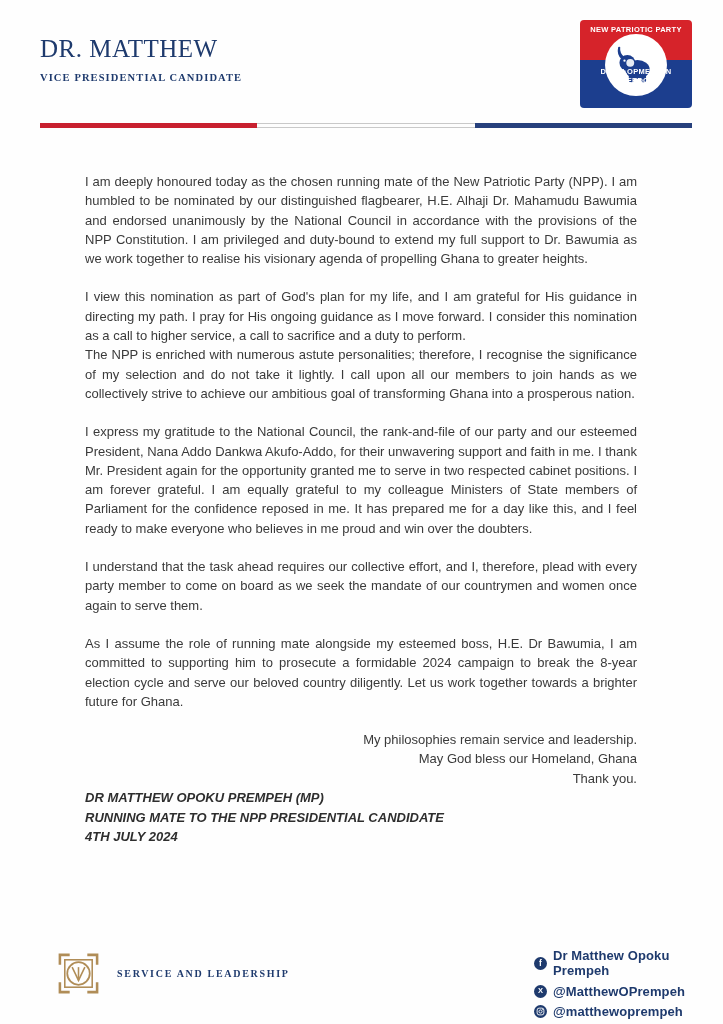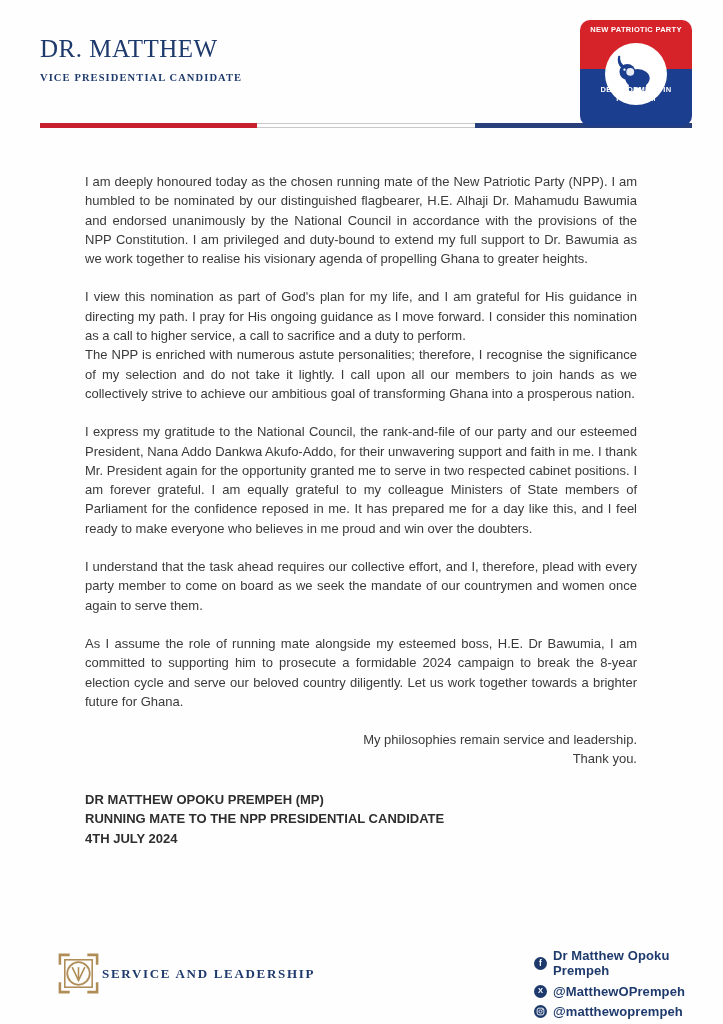--- a/index.html
+++ b/index.html
@@ -23,21 +23,21 @@
   .name-line{
     font-family:"Liberation Serif",serif;font-weight:normal;
     font-size:25px;line-height:26px;color:var(--navy);letter-spacing:.5px;
   }
   .name-subtitle{
     font-family:"Liberation Serif",serif;font-weight:bold;
     font-size:10.5px;letter-spacing:1.1px;color:var(--navy);margin-top:10px;
   }
   
   .npp-logo{
-    position:relative;width:112px;height:106px;border-radius:10px;overflow:hidden;
+    position:relative;width:112px;height:88px;border-radius:4px;overflow:hidden;
     flex-shrink:0;
   }
   .logo-band-top{position:absolute;top:0;left:0;right:0;height:46%;background:var(--logo_red);}
   .logo-band-bottom{position:absolute;bottom:0;left:0;right:0;height:54%;background:var(--logo_blue);}
   .logo-text-top,.logo-text-bottom{
     position:absolute;left:0;right:0;text-align:center;color:#fff;
     font-size:7.5px;font-weight:bold;letter-spacing:.3px;z-index:3;
   }
   .logo-text-top{top:5px;}
   .logo-text-bottom{bottom:23px;}
@@ -54,31 +54,31 @@
   .seg-blue{background:var(--blue);}
   
   .letter-body{
     padding:44px 86px 0 85px;
     color:var(--text_color);font-size:13px;line-height:19.3px;
   }
   .letter-body p{text-align:justify;margin-bottom:19px;}
   .letter-body p.attached{margin-bottom:0;}
   .closing-block{margin-top:5px;}
   .closing-line{line-height:19.3px;text-align:right;}
-  .signature-block{margin-top:21px;}
+  .signature-block{font-style:italic;}
   .signature-line{font-weight:bold;line-height:19.6px;color:#2e2e2e;}
   
   .footer-motto{
     position:absolute;left:55px;top:950px;
     display:flex;align-items:center;
   }
   .emblem{width:47px;height:47px;flex-shrink:0;}
   .motto-text{
-    font-family:"Liberation Serif",serif;font-weight:600;
-    font-size:13px;letter-spacing:1.7px;color:var(--navy);
+    margin-left:15px;font-family:"Liberation Serif",serif;font-weight:600;
+    font-size:10px;letter-spacing:1.7px;color:var(--navy);
   }
   .footer-social{position:absolute;left:534px;top:948px;}
   .social-row{display:flex;align-items:center;margin-bottom:5.5px;cursor:pointer;}
   .social-icon{
     width:13px;height:13px;border-radius:50%;background:var(--navy);
     display:flex;align-items:center;justify-content:center;flex-shrink:0;
   }
   .social-icon .glyph{
     color:#fff;font-size:8.5px;font-weight:bold;line-height:1;
     font-family:"Liberation Sans",sans-serif;transform:translateY(-0.5px);
@@ -129,20 +129,21 @@
   <main class="letter-body">
     <p>I am deeply honoured today as the chosen running mate of the New Patriotic Party (NPP). I am humbled to be nominated by our distinguished flagbearer, H.E. Alhaji Dr. Mahamudu Bawumia and endorsed unanimously by the National Council in accordance with the provisions of the NPP Constitution. I am privileged and duty-bound to extend my full support to Dr. Bawumia as we work together to realise his visionary agenda of propelling Ghana to greater heights.</p>
     <p class="attached">I view this nomination as part of God's plan for my life, and I am grateful for His guidance in directing my path. I pray for His ongoing guidance as I move forward. I consider this nomination as a call to higher service, a call to sacrifice and a duty to perform.</p>
     <p>The NPP is enriched with numerous astute personalities; therefore, I recognise the significance of my selection and do not take it lightly. I call upon all our members to join hands as we collectively strive to achieve our ambitious goal of transforming Ghana into a prosperous nation.</p>
     <p>I express my gratitude to the National Council, the rank-and-file of our party and our esteemed President, Nana Addo Dankwa Akufo-Addo, for their unwavering support and faith in me. I thank Mr. President again for the opportunity granted me to serve in two respected cabinet positions. I am forever grateful. I am equally grateful to my colleague Ministers of State members of Parliament for the confidence reposed in me. It has prepared me for a day like this, and I feel ready to make everyone who believes in me proud and win over the doubters.</p>
     <p>I understand that the task ahead requires our collective effort, and I, therefore, plead with every party member to come on board as we seek the mandate of our countrymen and women once again to serve them.</p>
     <p>As I assume the role of running mate alongside my esteemed boss, H.E. Dr Bawumia, I am committed to supporting him to prosecute a formidable 2024 campaign to break the 8-year election cycle and serve our beloved country diligently. Let us work together towards a brighter future for Ghana.</p>
 
     <div class="closing-block">
       <div class="closing-line">My philosophies remain service and leadership.</div>
+      <div class="closing-line">May God bless our Homeland, Ghana</div>
       <div class="closing-line">Thank you.</div>
     </div>
 
     <div class="signature-block">
       <div class="signature-line">DR MATTHEW OPOKU PREMPEH (MP)</div>
       <div class="signature-line">RUNNING MATE TO THE NPP PRESIDENTIAL CANDIDATE</div>
       <div class="signature-line">4TH JULY 2024</div>
     </div>
   </main>
 

